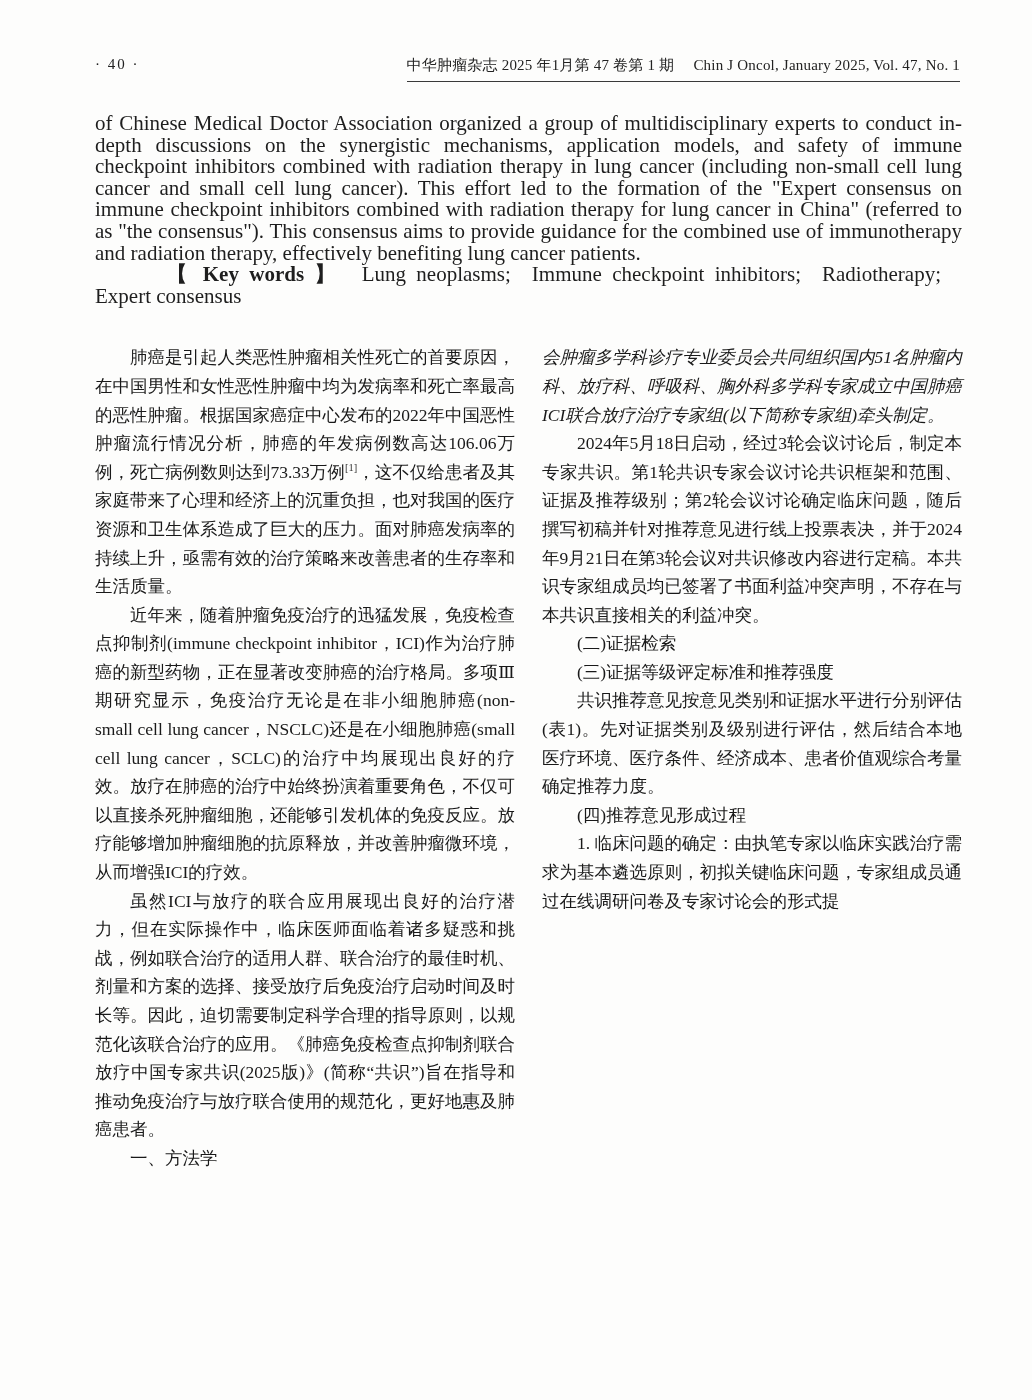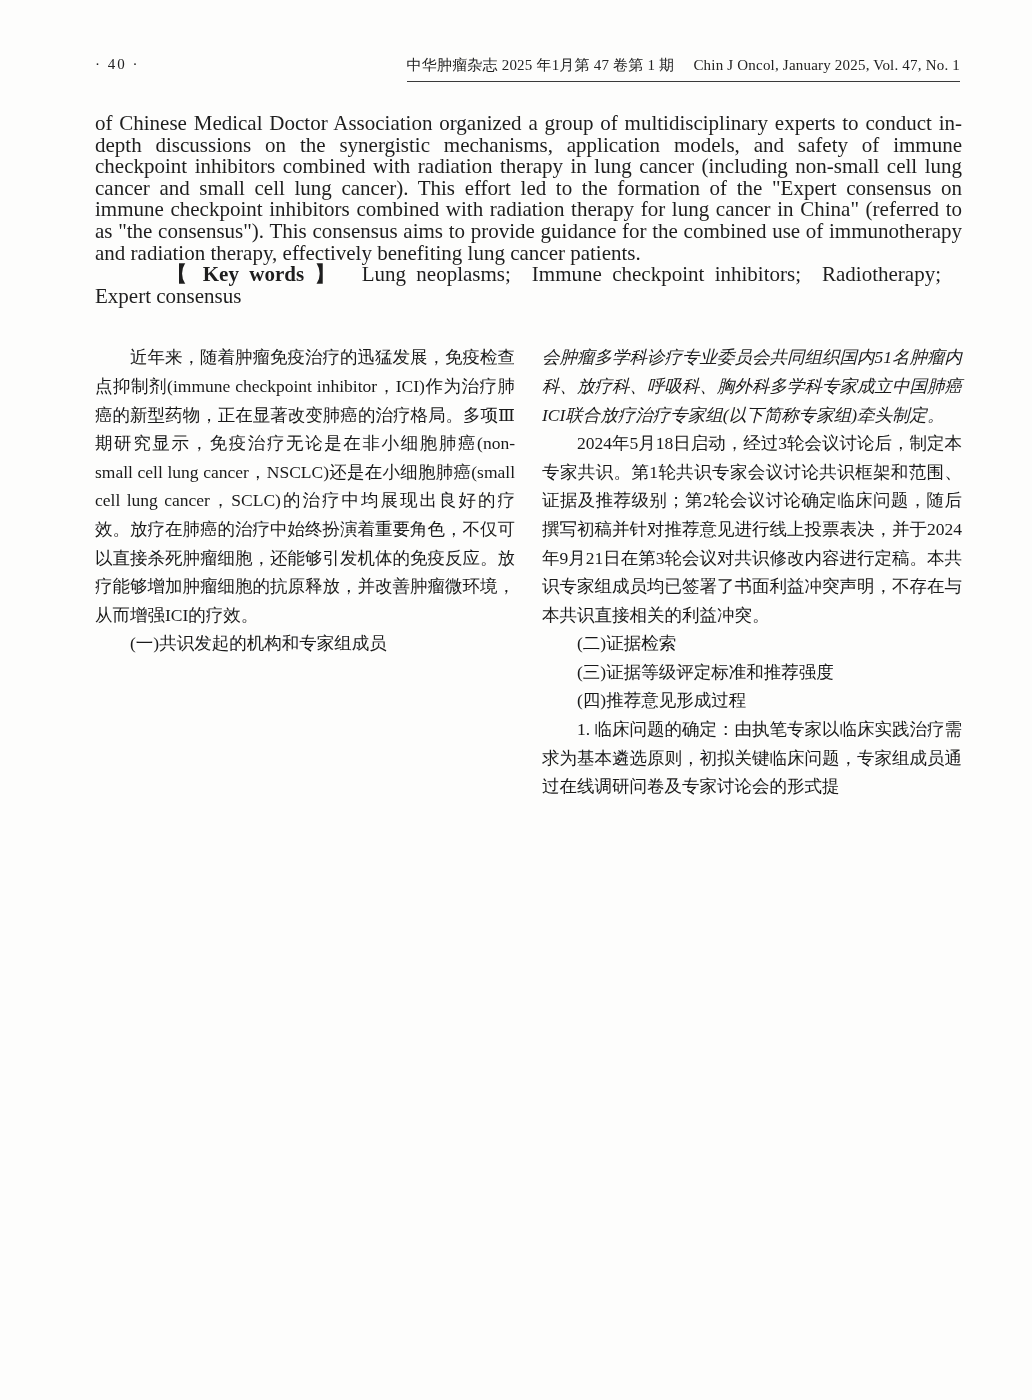--- a/index.html
+++ b/index.html
@@ -82,27 +82,30 @@
   </div>
 
   <div class="abstract">
     <p>of Chinese Medical Doctor Association organized a group of multidisciplinary experts to conduct in-depth discussions on the synergistic mechanisms, application models, and safety of immune checkpoint inhibitors combined with radiation therapy in lung cancer (including non-small cell lung cancer and small cell lung cancer). This effort led to the formation of the "Expert consensus on immune checkpoint inhibitors combined with radiation therapy for lung cancer in China" (referred to as "the consensus"). This consensus aims to provide guidance for the combined use of immunotherapy and radiation therapy, effectively benefiting lung cancer patients.</p>
     <p class="kw-line"><span class="bold">【 Key words 】</span><span>  Lung neoplasms;  Immune checkpoint inhibitors;  Radiotherapy;  Expert consensus</span></p>
   </div>
 
   <div class="body-columns">
 
     <div class="col">
+      <p><span>肺癌是引起人类恶性肿瘤相关性死亡的首要原因，在中国男性和女性恶性肿瘤中均为发病率和死亡率最高的恶性肿瘤。根据国家癌症中心发布的2022年中国恶性肿瘤流行情况分析，肺癌的年发病例数高达106.06万例，死亡病例数则达到73.33万例</span><sup class="ref">[1]</sup><span>，这不仅给患者及其家庭带来了心理和经济上的沉重负担，也对我国的医疗资源和卫生体系造成了巨大的压力。面对肺癌发病率的持续上升，亟需有效的治疗策略来改善患者的生存率和生活质量。</span></p>
       <p>近年来，随着肿瘤免疫治疗的迅猛发展，免疫检查点抑制剂(immune checkpoint inhibitor，ICI)作为治疗肺癌的新型药物，正在显著改变肺癌的治疗格局。多项Ⅲ期研究显示，免疫治疗无论是在非小细胞肺癌(non-small cell lung cancer，NSCLC)还是在小细胞肺癌(small cell lung cancer，SCLC)的治疗中均展现出良好的疗效。放疗在肺癌的治疗中始终扮演着重要角色，不仅可以直接杀死肿瘤细胞，还能够引发机体的免疫反应。放疗能够增加肿瘤细胞的抗原释放，并改善肿瘤微环境，从而增强ICI的疗效。</p>
-      <p>(一)共识发起的机构和专家组成员</p>
+      <p>虽然ICI与放疗的联合应用展现出良好的治疗潜力，但在实际操作中，临床医师面临着诸多疑惑和挑战，例如联合治疗的适用人群、联合治疗的最佳时机、剂量和方案的选择、接受放疗后免疫治疗启动时间及时长等。因此，迫切需要制定科学合理的指导原则，以规范化该联合治疗的应用。《肺癌免疫检查点抑制剂联合放疗中国专家共识(2025版)》(简称“共识”)旨在指导和推动免疫治疗与放疗联合使用的规范化，更好地惠及肺癌患者。</p>
+      <p>一、方法学</p>
     </div>
 
     <div class="col">
       <p class="no-indent">会肿瘤多学科诊疗专业委员会共同组织国内51名肿瘤内科、放疗科、呼吸科、胸外科多学科专家成立中国肺癌ICI联合放疗治疗专家组(以下简称专家组)牵头制定。</p>
       <p>2024年5月18日启动，经过3轮会议讨论后，制定本专家共识。第1轮共识专家会议讨论共识框架和范围、证据及推荐级别；第2轮会议讨论确定临床问题，随后撰写初稿并针对推荐意见进行线上投票表决，并于2024年9月21日在第3轮会议对共识修改内容进行定稿。本共识专家组成员均已签署了书面利益冲突声明，不存在与本共识直接相关的利益冲突。</p>
       <p>(二)证据检索</p>
       <p>(三)证据等级评定标准和推荐强度</p>
+      <p>共识推荐意见按意见类别和证据水平进行分别评估(表1)。先对证据类别及级别进行评估，然后结合本地医疗环境、医疗条件、经济成本、患者价值观综合考量确定推荐力度。</p>
       <p>(四)推荐意见形成过程</p>
       <p>1. 临床问题的确定：由执笔专家以临床实践治疗需求为基本遴选原则，初拟关键临床问题，专家组成员通过在线调研问卷及专家讨论会的形式提</p>
     </div>
 
   </div>
 </div>
 
 </body></html>

